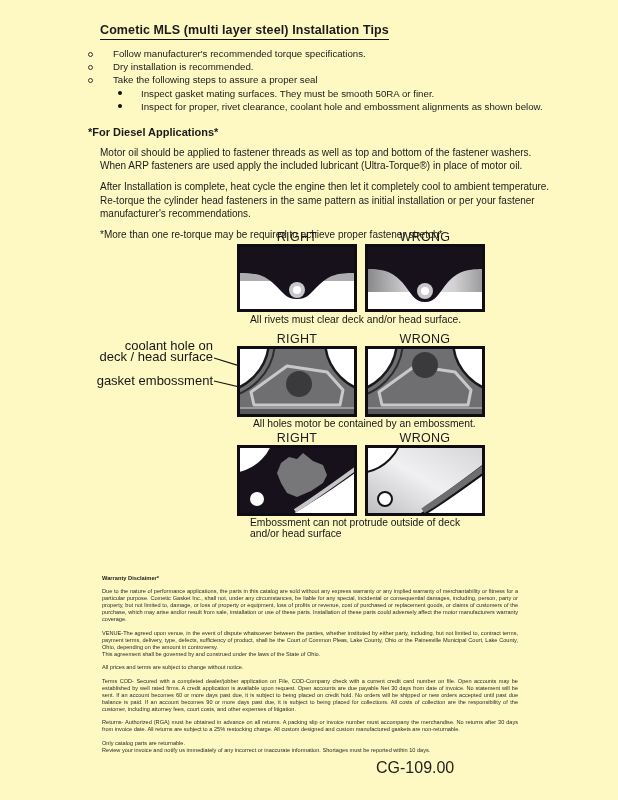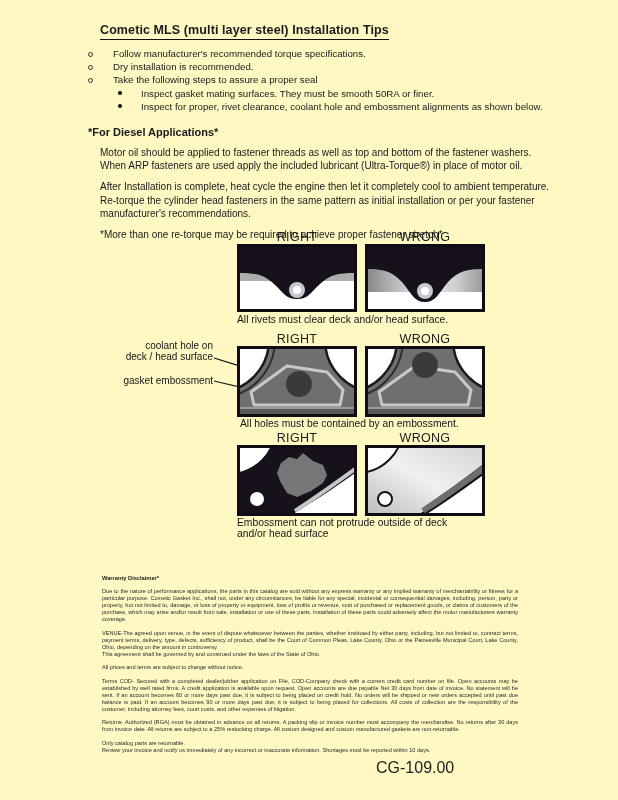--- a/index.html
+++ b/index.html
@@ -17,23 +17,23 @@
   .brow.sub{margin-left:30px;}
   .b1{width:3px;height:3px;border:1px solid #333;border-radius:50%;margin:5px 6px 0 0;flex:none;}
   .b2{width:4px;height:4px;background:#111;border-radius:50%;margin:4.6px 5px 0 0;flex:none;}
   .diesel-h{margin:13px 0 0 0;font-size:11px;font-weight:bold;}
   .para{margin:8px 0 0 12px;font-size:10px;line-height:13.2px;width:452px;}
   
   .diagrams{position:absolute;left:0;top:228px;width:618px;height:330px;text-decoration:underline;}
   .dlabel{position:absolute;width:120px;text-align:center;font-size:12.5px;color:#1c1c1e;letter-spacing:0.3px;}
   .panel{position:absolute;width:120px;}
   .panel svg{display:block;}
-  .caption{position:absolute;font-size:10.3px;color:#151515;}
+  .caption{position:absolute;font-size:10.3px;color:#151515;margin-left:13px;}
   .pre{white-space:pre-line;}
-  .ann{position:absolute;left:86px;width:127px;text-align:right;font-size:10px;line-height:10.6px;color:#161616;}
+  .ann{position:absolute;left:86px;width:127px;text-align:right;font-size:13px;line-height:10.6px;color:#161616;}
   .leaders{position:absolute;left:205px;top:112px;pointer-events:none;}
   
   .legal{position:absolute;left:102px;top:575px;width:416px;font-size:5.6px;line-height:7px;color:#2a2a2a;}
   .legal h4{margin:0 0 6px 0;font-size:5.7px;font-weight:bold;color:#1a1a1a;}
   .legal p{margin:0 0 6.5px 0;white-space:pre-line;text-align:justify;}
   
   .pagenum{position:absolute;left:376px;top:759px;font-size:16px;color:#222;}
 </style>
 </head>
 <body>
@@ -170,21 +170,21 @@
           <path d="M14,46 L50,20 L90,26 L106,44 L103,59 L17,59 Z" fill="none" stroke="#c8c8ca" stroke-width="3" stroke-linejoin="round"></path>
           <circle cx="-20" cy="-6" r="58" fill="none" stroke="#2e2e30" stroke-width="2"></circle>
           <circle cx="-20" cy="-6" r="52" fill="#ffffff" stroke="#1a1a1c" stroke-width="2.5"></circle>
           <circle cx="140" cy="-6" r="52" fill="#ffffff" stroke="#1a1a1c" stroke-width="2.5"></circle>
           <circle cx="60" cy="19" r="13" fill="#3a3a3c"></circle>
         </g>
         <rect x="1.5" y="1.5" width="117" height="68" fill="none" stroke="#100c14" stroke-width="3"></rect>
       </svg>
     </div>
 
-    <div class="caption" style="left:240px;top:190px;">All holes must be contained by an embossment.</div>
+    <div class="caption" style="left:240px;top:190px;">All holes motor be contained by an embossment.</div>
 
     <div class="dlabel" style="left:237px;top:203px;">RIGHT</div>
     <div class="dlabel" style="left:365px;top:203px;">WRONG</div>
 
     <div class="panel" style="left:237px;top:217px;">
       <svg width="120" height="71" viewBox="0 0 120 71">
         <defs>
             <clipPath id="c3r">
               <rect x="2" y="2" width="116" height="67"></rect>
             </clipPath>

